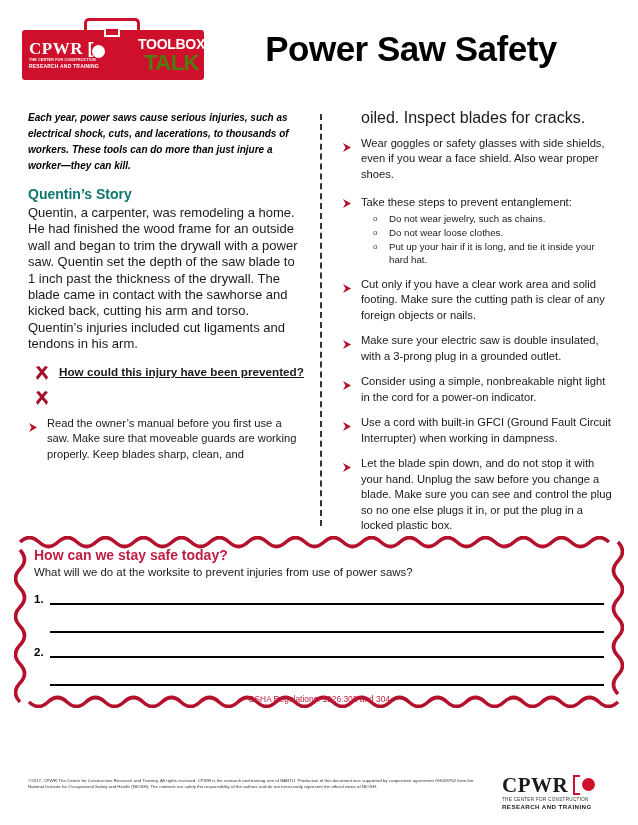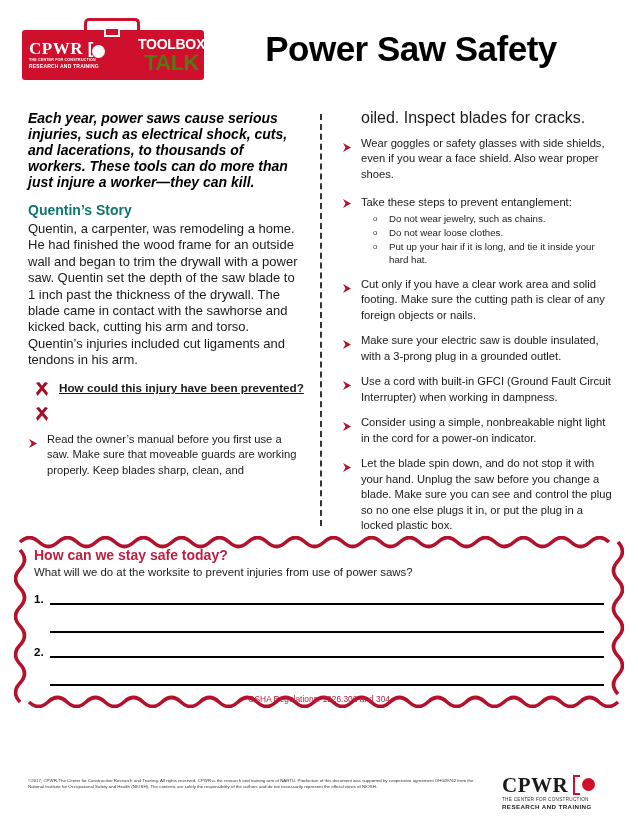--- a/index.html
+++ b/index.html
@@ -170,21 +170,21 @@
     margin: 4px 0 4px 0;
   }
   .col-right {
     width: 290px;
     padding-left: 18px;
   }
 
   .intro {
     font-weight: bold;
     font-style: italic;
-    font-size: 14px;
+    font-size: 10px;
     line-height: 16px;
     color: #000000;
     margin-bottom: 11px;
   }
   .sec-head {
     color: #0f766e;
     font-weight: bold;
     font-size: 14px;
     line-height: 18px;
     margin-bottom: 2px;
@@ -525,30 +525,30 @@
           </span>
           <span class="a-text">Make sure your electric saw is double insulated, with a 3-prong plug in a grounded outlet.</span>
         </li>
 
         <li class="aitem">
           <span class="a-mark">
             <svg viewBox="0 0 11 11" width="11" height="11">
                 <path d="M1 1 L9 5.5 L1 10 L3.5 5.5 Z" fill="#B4122C"></path>
               </svg>
           </span>
-          <span class="a-text">Use a cord with built-in GFCI (Ground Fault Circuit Interrupter) when working in dampness.</span>
+          <span class="a-text">Consider using a simple, nonbreakable night light in the cord for a power-on indicator.</span>
         </li>
 
         <li class="aitem">
           <span class="a-mark">
             <svg viewBox="0 0 11 11" width="11" height="11">
                 <path d="M1 1 L9 5.5 L1 10 L3.5 5.5 Z" fill="#B4122C"></path>
               </svg>
           </span>
-          <span class="a-text">Consider using a simple, nonbreakable night light in the cord for a power-on indicator.</span>
+          <span class="a-text">Use a cord with built-in GFCI (Ground Fault Circuit Interrupter) when working in dampness.</span>
         </li>
 
         <li class="aitem">
           <span class="a-mark">
             <svg viewBox="0 0 11 11" width="11" height="11">
                 <path d="M1 1 L9 5.5 L1 10 L3.5 5.5 Z" fill="#B4122C"></path>
               </svg>
           </span>
           <span class="a-text">Let the blade spin down, and do not stop it with your hand.  Unplug the saw before you change a blade. Make sure you can see and control the plug so no one else plugs it in, or put the plug in a locked plastic box.</span>
         </li>

